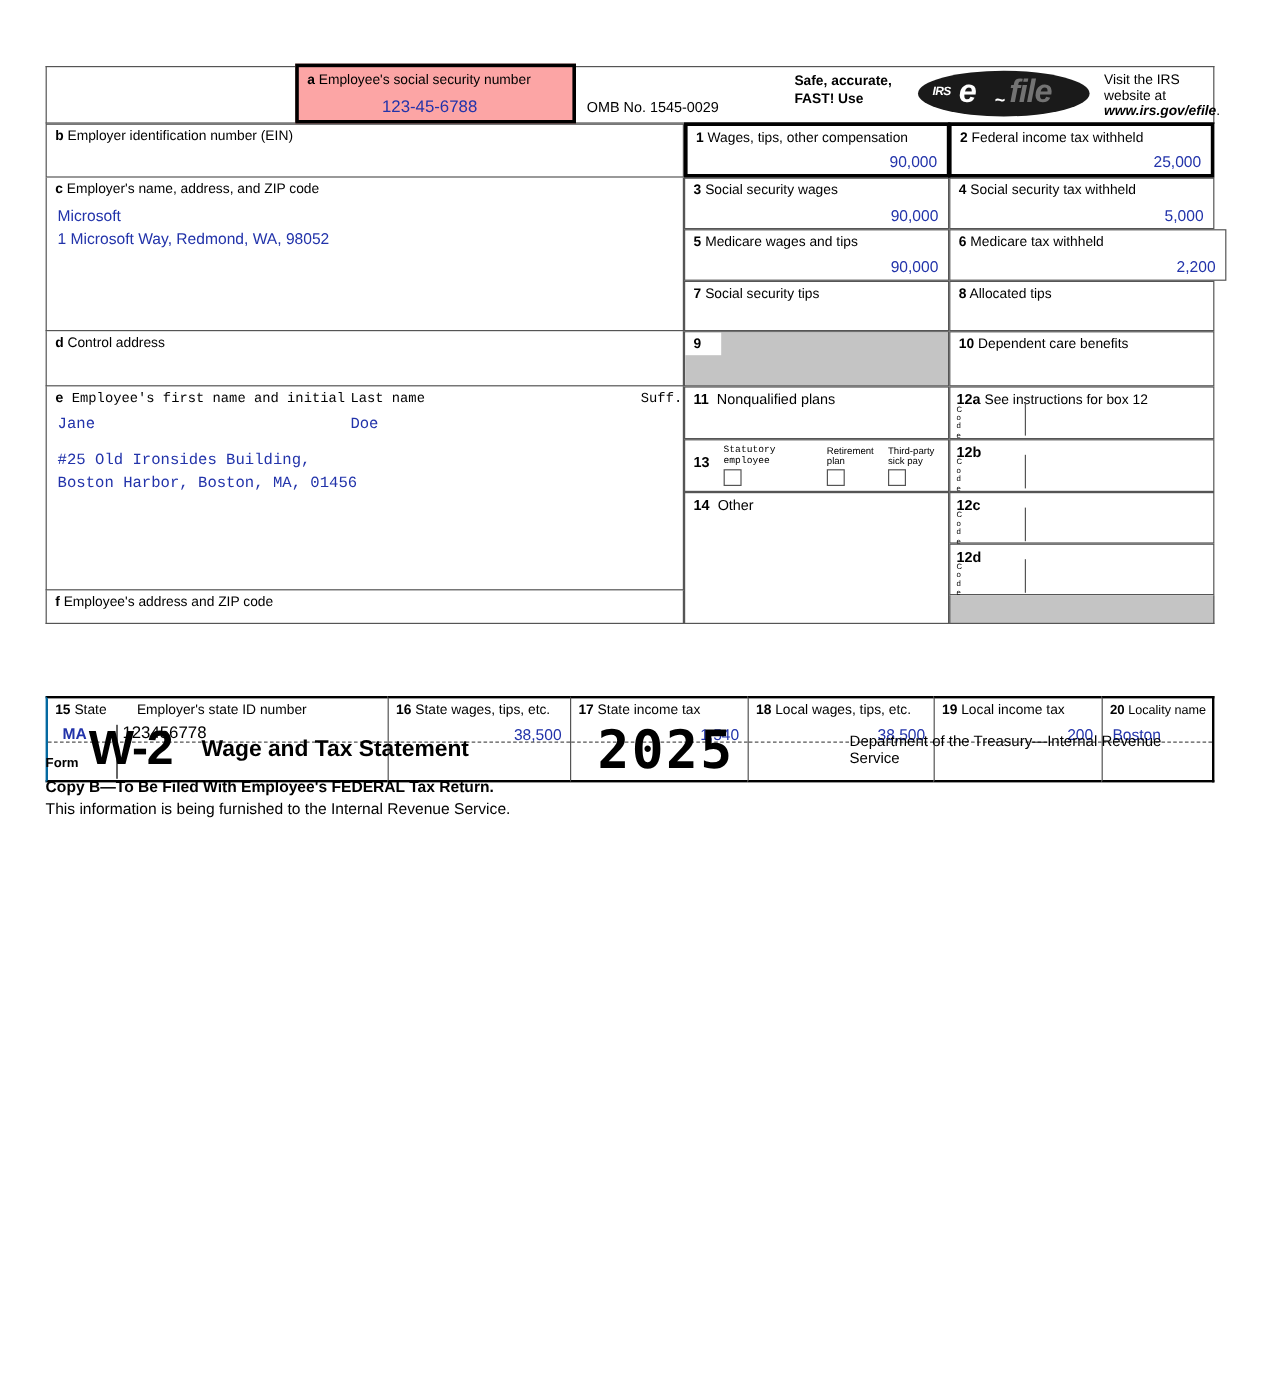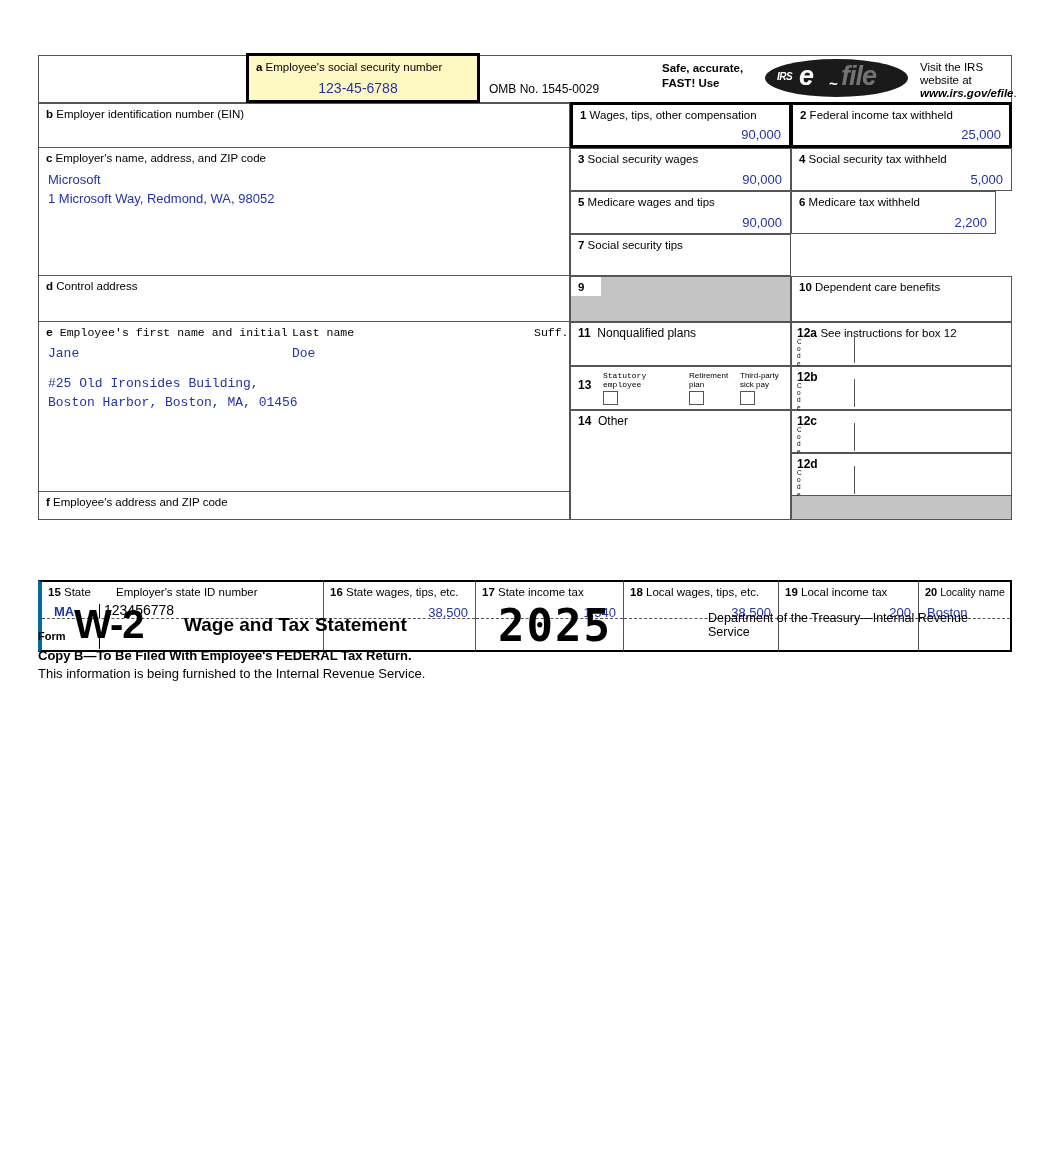--- a/index.html
+++ b/index.html
@@ -51,21 +51,21 @@
   #void-box {
     position: absolute; left: 0; top: 0;
     width: 208px; height: 48px;
     border: 1px solid #555;
     border-right: none;
   }
   #ssn-box {
     position: absolute; left: 208px; top: -2px;
     width: 234px; height: 50px;
     border: 3px solid #000;
-    background: #fef9c3;
+    background: #fca5a5;
     z-index: 3;
   }
   #ssn-box .cap { position: absolute; left: 7px; top: 5px; }
   #ssn-box .ssn-val {
     position: absolute; left: 0; right: 10px; top: 24px;
     text-align: center;
     font-size: 14px;
   }
   #omb-box {
     position: absolute; left: 442px; top: 0;
@@ -206,21 +206,21 @@
     position: absolute; left: 0; top: 30px;
     font-size: 11px; font-weight: bold;
   }
   #w2-word {
     position: absolute; left: 36px; top: 2px;
     font-size: 40px; font-weight: bold;
     letter-spacing: -1px;
   }
   #stmt-word {
     position: absolute; left: 130px; top: 14px;
-    font-size: 19px; font-weight: bold; margin-left: 16px;
+    font-size: 19px; font-weight: bold;
   }
   #year-word {
     position: absolute; left: 460px; top: 0px;
     font-size: 44px;
     font-family: "DejaVu Sans Mono", monospace;
     font-weight: bold;
     letter-spacing: 2px;
   }
   #treasury {
     position: absolute; left: 670px; top: 11px;
@@ -361,36 +361,43 @@
     </div>
 
     <div class="rcell" style="left:532px; top:88px; width:221px; height:43px;">
       <div class="cap">
         <span class="capnum">5</span>
         <span>Medicare wages and tips</span>
       </div>
       <div class="amt val">90,000</div>
     </div>
 
-    <div class="rcell" style="left:753px; top:88px; width:205px; height:43px;">
+    <div class="rcell" style="left:753px; top:88px; width:231px; height:43px;">
       <div class="cap">
         <span class="capnum">6</span>
         <span>Medicare tax withheld</span>
       </div>
       <div class="amt val">2,200</div>
     </div>
 
     <div class="rcell" style="left:532px; top:131px; width:221px; height:42px;">
       <div class="cap">
         <span class="capnum">7</span>
         <span>Social security tips</span>
       </div>
       <div class="amt val"></div>
     </div>
 
+    <div class="rcell" style="left:753px; top:131px; width:221px; height:42px;">
+      <div class="cap">
+        <span class="capnum">8</span>
+        <span>Allocated tips</span>
+      </div>
+      <div class="amt val"></div>
+    </div>
 
     <div class="rcell" style="left:532px; top:173px; width:221px; height:46px; overflow:hidden;">
       <div class="shaded" style="position:absolute;left:0;top:0;right:0;bottom:0;"></div>
       <div style="position:absolute;left:0;top:0;width:30px;height:19px;background:#fff;"></div>
       <div class="cap" style="z-index:2;">
         <span class="capnum">9</span>
         <span></span>
       </div>
     </div>
 
@@ -480,21 +487,21 @@
       <div class="val" style="position:absolute;left:10px;top:22px;font-size:12px;"></div>
       <div class="amt val"></div>
     </div>
 
     <div class="rcell shaded" style="left:753px; top:393px; width:221px; height:24px; border-top:none;"></div>
 
   </div>
 
   <div id="staterow">
 
-    <div class="scell" style="left:0; width:285px; border-left:4px solid #0369a1;">
+    <div class="scell" style="left:0; width:285px; border-left:2px solid #0369a1;">
       <div class="cap">
         <span class="capnum">15</span>
         <span>State</span>
         <span style="margin-left:22px;">Employer's state ID number</span>
       </div>
       <div style="position:absolute;left:57px;top:22px;width:1px;height:14px;background:#000;"></div>
       <div class="val" style="position:absolute;left:12px;top:22px;font-size:13px;font-weight:bold;">MA</div>
       <div style="position:absolute;left:62px;top:20px;font-size:14px;color:#000;">123456778</div>
 
       <div class="dashed-sep"></div>

